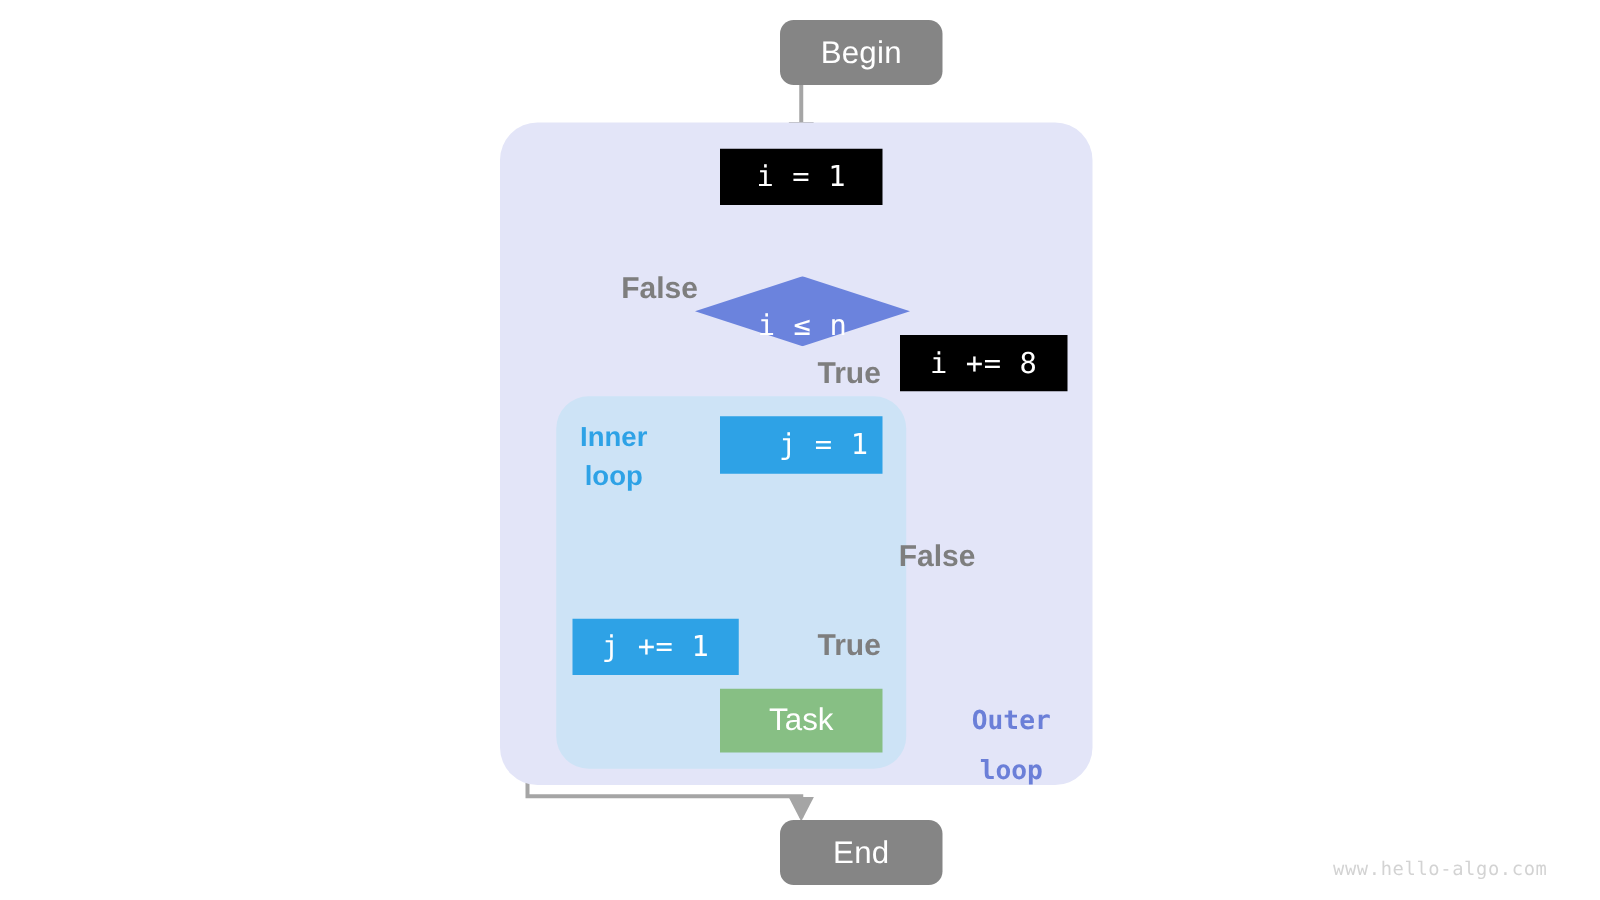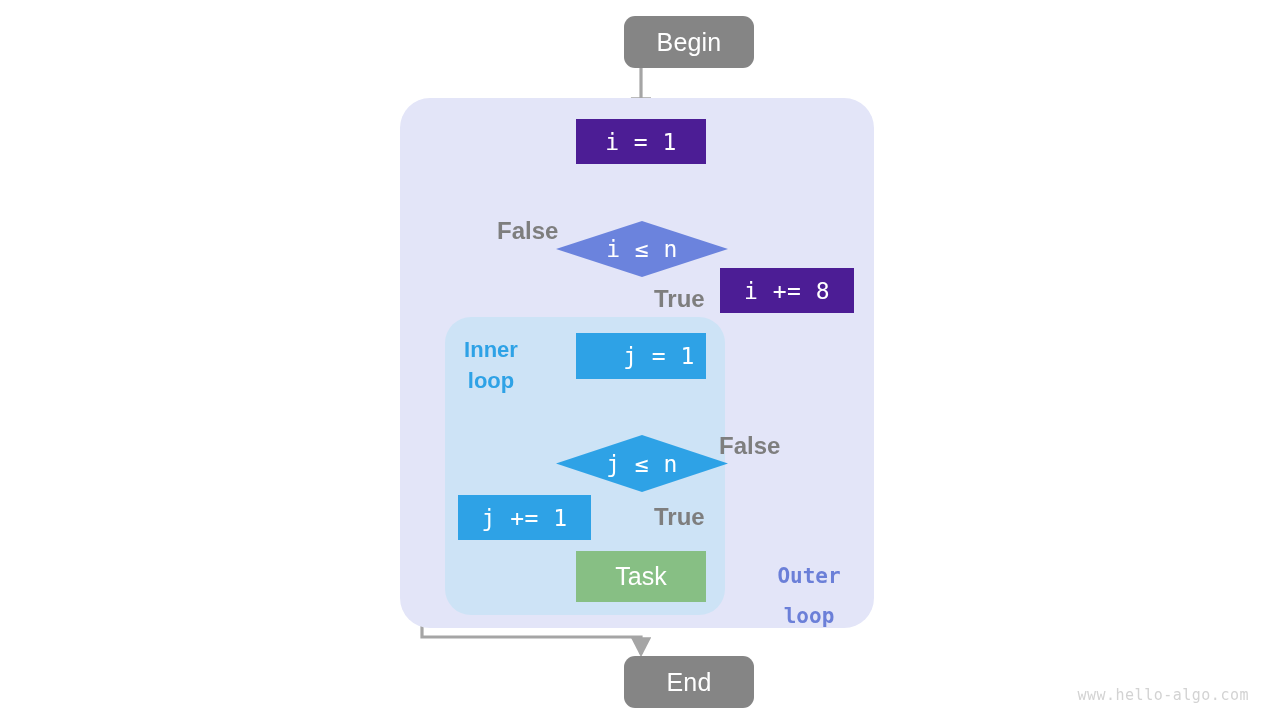--- a/index.html
+++ b/index.html
@@ -42,21 +42,21 @@
     font-size: 25px;
     letter-spacing: 0.2px;
     margin-left: 48px;
   }
   .node-process {
     font-family: "DejaVu Sans Mono", monospace;
     font-size: 23px;
     letter-spacing: 0.5px;
   }
   .node-outer {
-    background: #4c1d95;
+    background: #000000;
   }
   .node-inner {
     background: #2ea2e6;
   }
   .node-task {
     background: #87bf84;
     font-family: "Liberation Sans", sans-serif;
     font-size: 25px;
   }
   .group-box {
@@ -96,21 +96,21 @@
     position: absolute;
     z-index: 4;
     color: #7e7e7e;
     font-family: "Liberation Sans", sans-serif;
     font-weight: bold;
     font-size: 24px;
     white-space: nowrap;
   }
   .watermark {
     position: absolute;
-    right: 31px;
+    right: 42px;
     bottom: 16px;
     color: #d3d3d3;
     font-family: "DejaVu Sans Mono", monospace;
     font-size: 15px;
     letter-spacing: 0.5px;
     z-index: 5;
   }
 </style>
 </head>
 <body>
@@ -156,41 +156,33 @@
   </div>
 
   <div class="node node-process node-outer" style="left:576px; top:119px; width:130px; height:45px;">
     <span>i = 1</span>
   </div>
 
   <div style="position:absolute; left:556px; top:221px; width:172px; height:56px; z-index:3;">
     <svg viewBox="0 0 172 56" style="position:absolute; left:0; top:0; width:172px; height:56px;">
       <polygon points="86,0 172,28 86,56 0,28" fill="#6b83dd"></polygon>
     </svg>
-    <div class="node node-process" style="left:0; top:0; width:172px; height:56px; background:transparent;">
+    <div class="node node-process" style="left:0; top:12px; width:172px; height:56px; background:transparent;">
       <span>i ≤ n</span>
     </div>
   </div>
 
   <div class="node node-process node-outer" style="left:720px; top:268px; width:134px; height:45px;">
     <span>i += 8</span>
   </div>
 
   <div class="node node-process node-inner" style="left:576px; top:333px; width:130px; height:46px;padding-left:36px;">
     <span>j = 1</span>
   </div>
 
-  <div style="position:absolute; left:556px; top:435px; width:172px; height:57px; z-index:3;">
-    <svg viewBox="0 0 172 57" style="position:absolute; left:0; top:0; width:172px; height:57px;">
-      <polygon points="86,0 172,28.5 86,57 0,28.5" fill="#2ea2e6"></polygon>
-    </svg>
-    <div class="node node-process" style="left:0; top:0; width:172px; height:57px; background:transparent;">
-      <span>j ≤ n</span>
-    </div>
-  </div>
 
   <div class="node node-process node-inner" style="left:458px; top:495px; width:133px; height:45px;">
     <span>j += 1</span>
   </div>
 
   <div class="node node-task" style="left:576px; top:551px; width:130px; height:51px;">
     <span>Task</span>
   </div>
 
   <div class="node node-terminal" style="left:576px; top:656px; width:130px; height:52px;">

